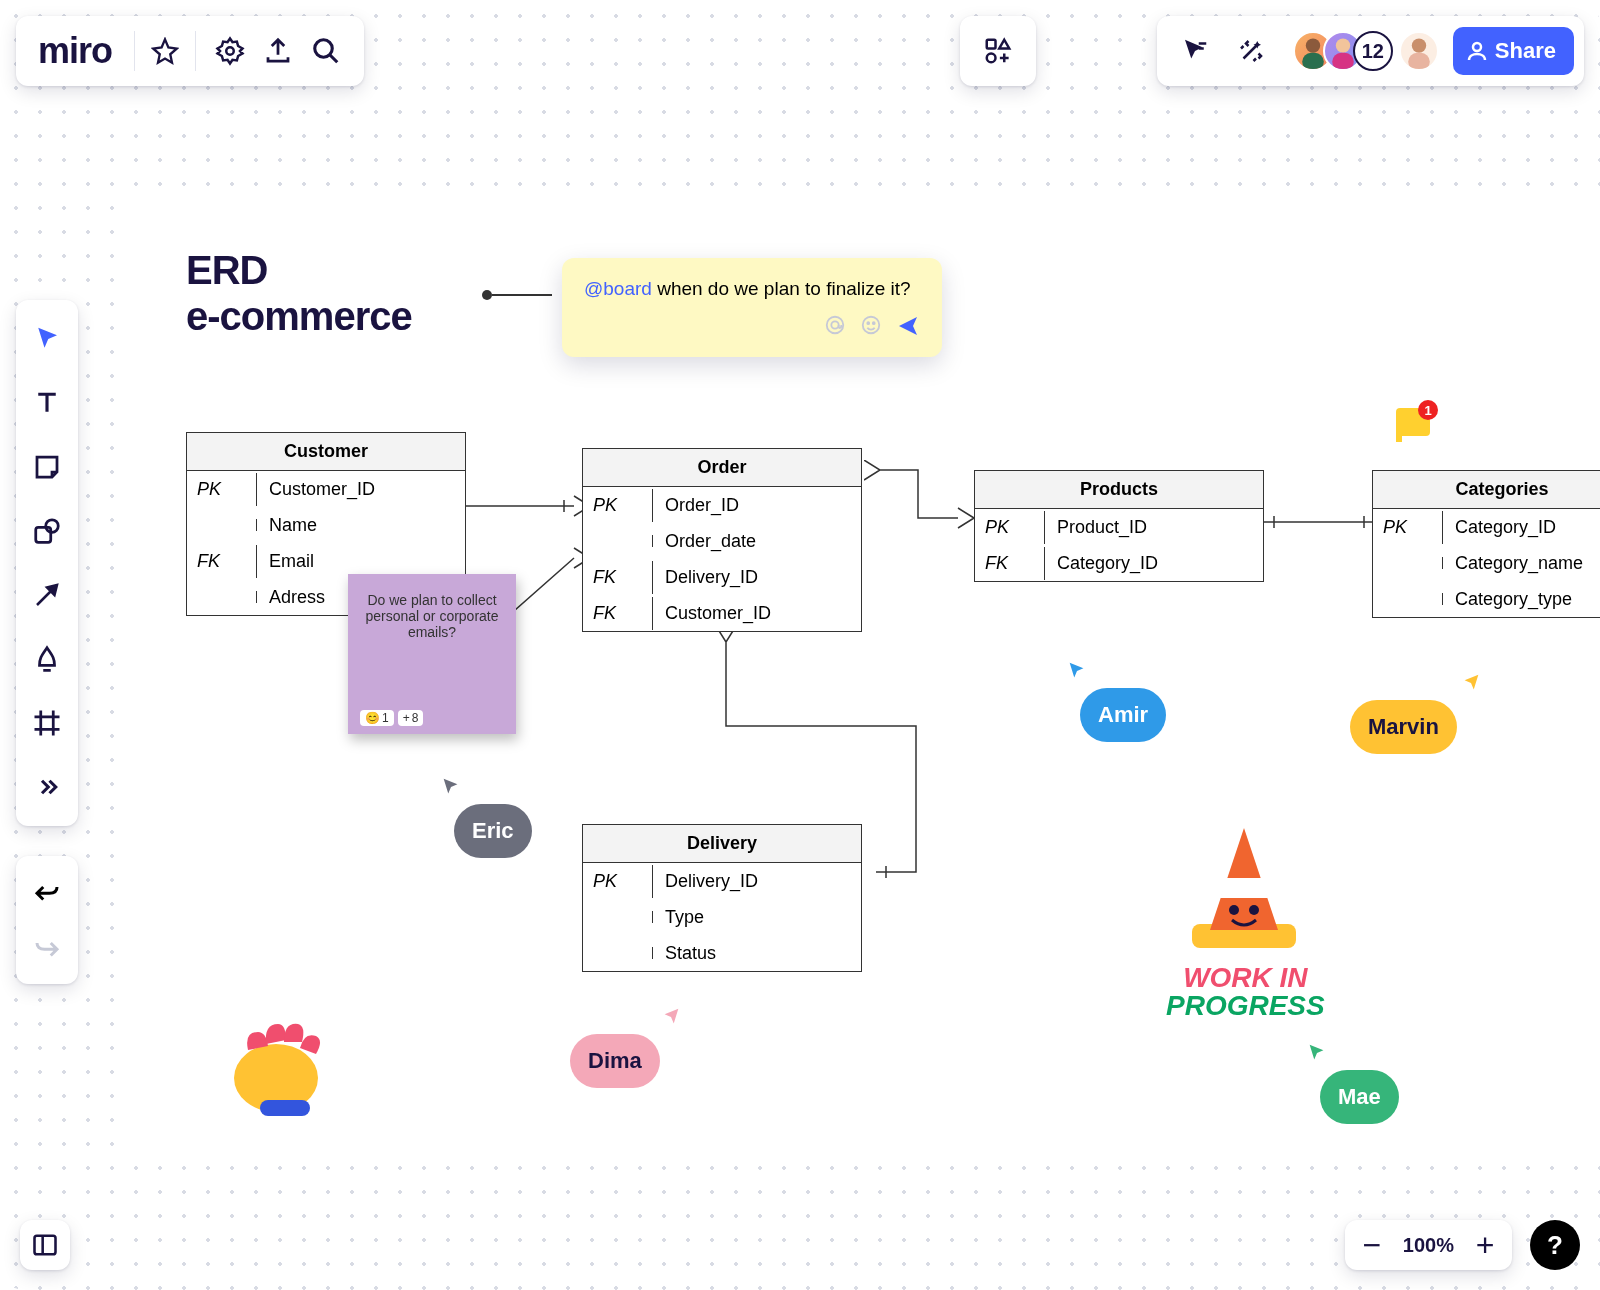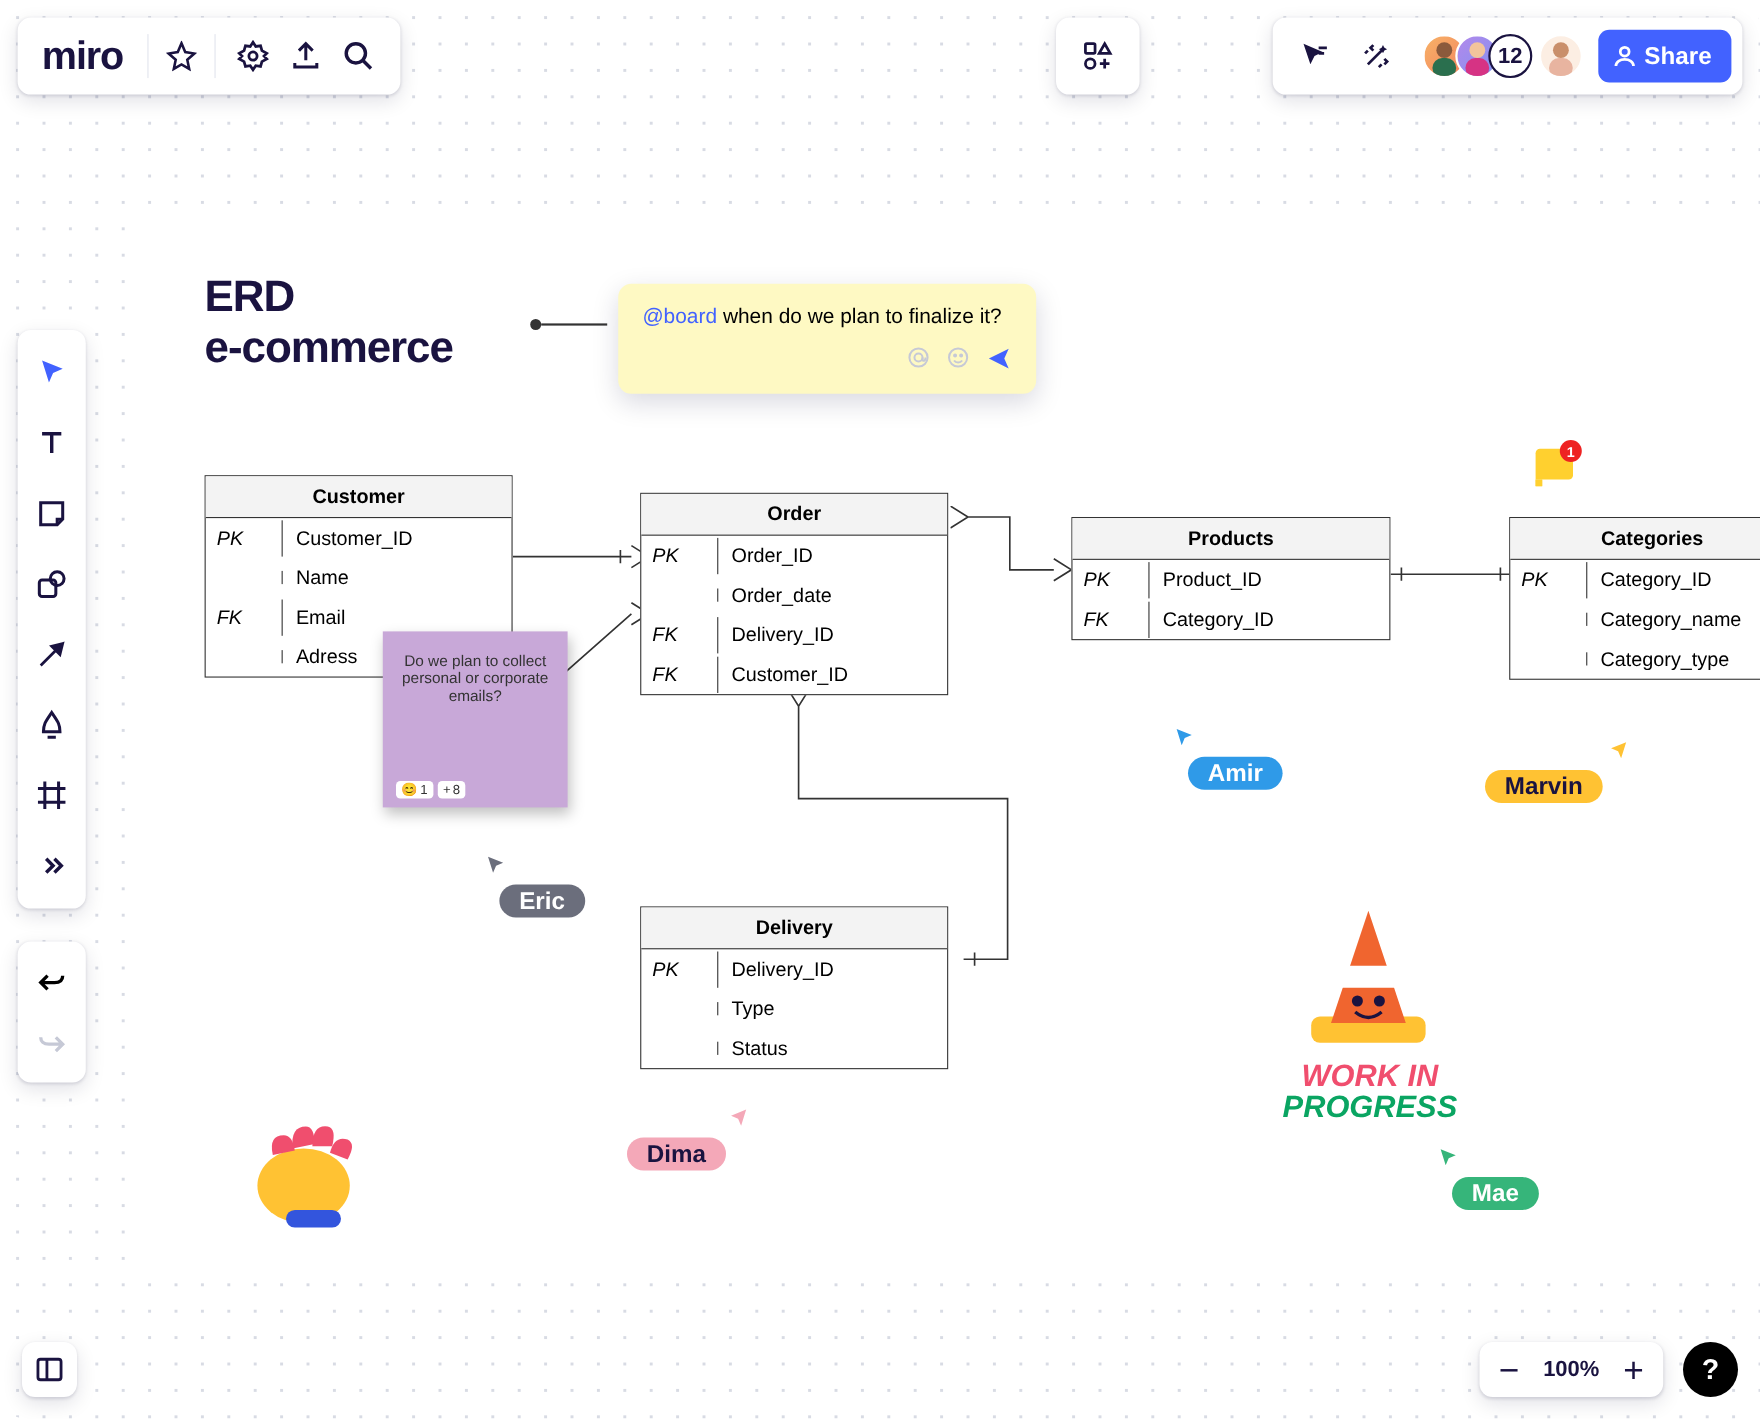--- a/index.html
+++ b/index.html
@@ -90,21 +90,21 @@
     box-shadow: 2px 6px 12px rgba(0,0,0,0.25);
     padding: 18px 12px 8px; font-size:14px; color:#333; text-align:center;
     display:flex; flex-direction:column; justify-content:space-between;
   }
   .sticky .reacts { display:flex; gap:4px; align-self:flex-start;}
   .sticky .react { background:#fff; border-radius:4px; padding:1px 5px; font-size:12px; display:flex; align-items:center; gap:2px;}
 
   
   .cursor-wrap { position:absolute; }
   .cursor-wrap svg { width:22px; height:22px; display:block;}
-  .tag { display:inline-block; margin-top:6px; padding:2px 18px; border-radius:999px; font-size:22px; font-weight:600; color:#1a1340;}
+  .tag { display:inline-block; margin-top:6px; padding:14px 18px; border-radius:999px; font-size:22px; font-weight:600; color:#1a1340;}
 
   
   .comment {
     position:absolute; width:380px; background:#fef9c3; border-radius:12px;
     box-shadow: 0 8px 24px rgba(9,0,51,0.15);
     padding: 20px 22px 14px; font-size:19px;
   }
   .comment .mention { color:#4262ff; font-weight:500;}
   .comment .ctrls { display:flex; justify-content:flex-end; gap:14px; margin-top:14px; color:#c6c9d6;}
   .comment .ctrls .send { color:#4262ff;}

